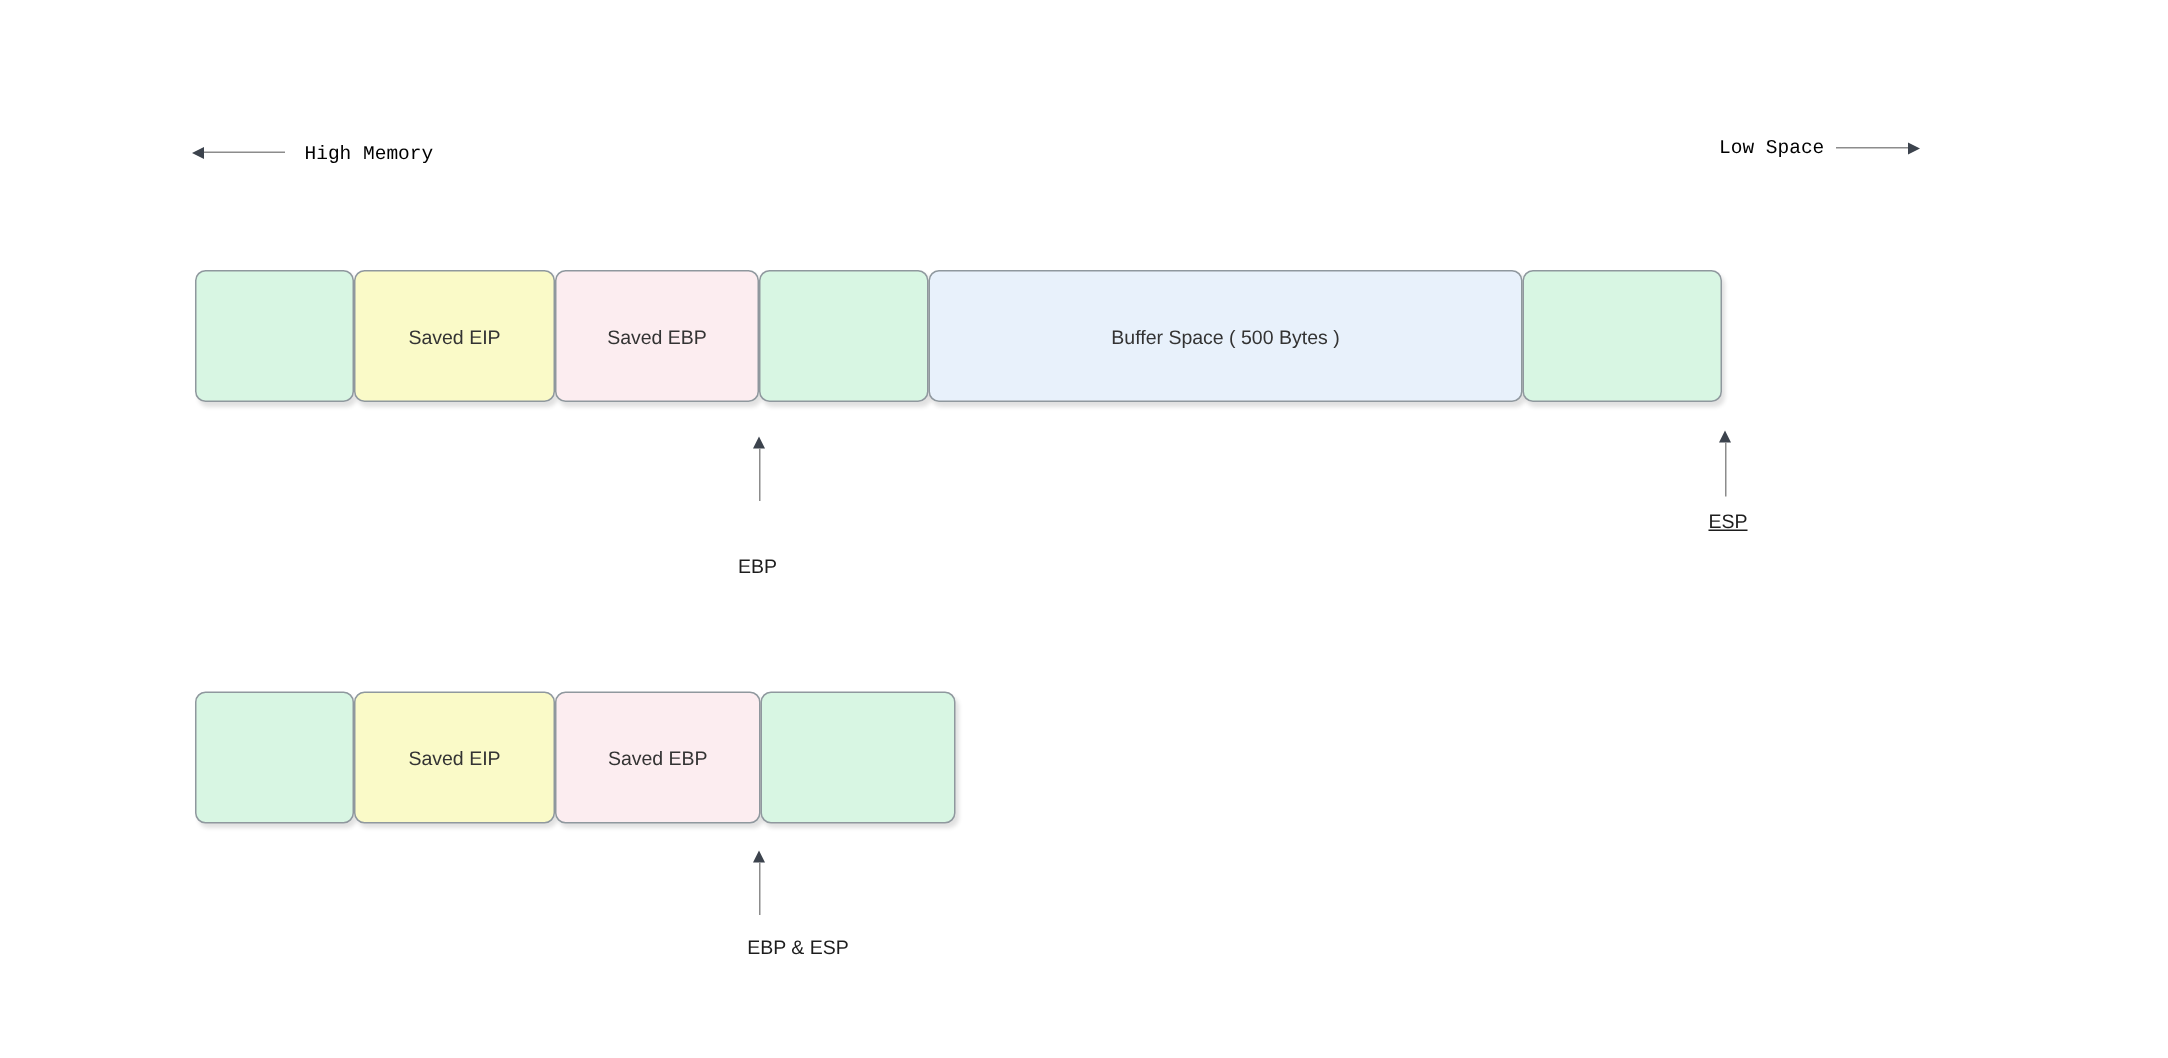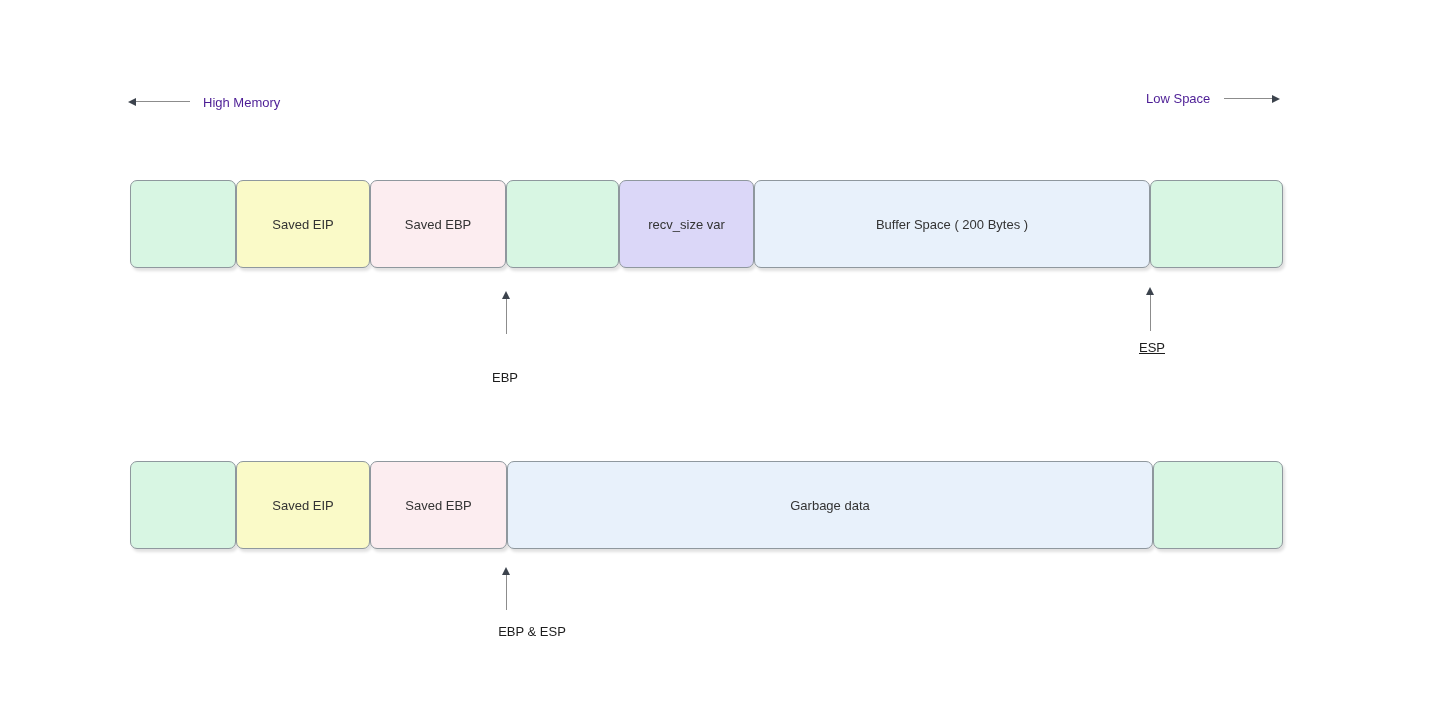--- a/index.html
+++ b/index.html
@@ -11,23 +11,24 @@
   #canvas {
     position: relative;
     width: 1445px;
     height: 705px;
     background: #ffffff;
     overflow: hidden;
   }
   .static-label {
     position: absolute;
     font-size: 13px;
-    color: #4c1d95;
+    color: #000000;
     white-space: nowrap;
     line-height: 15px;
+    font-family: Liberation Mono, monospace;
   }
   .memory-bar {
     position: absolute;
     left: 130px;
     width: 1153px;
     height: 88px;
     display: flex;
     flex-direction: row;
   }
   .segment {
@@ -111,42 +112,40 @@
   <div class="h-arrow" style="left:1224px; top:94px;">
     <div class="h-line" style="width:48px;"></div>
     <div class="h-head-right"></div>
   </div>
 
   <div class="memory-bar" style="top:180px;">
     <div class="segment" style="width: 106px; background: rgb(216, 246, 227);"></div>
     <div class="segment" style="width: 134px; background: rgb(250, 250, 200);">Saved EIP</div>
     <div class="segment" style="width: 136px; background: rgb(252, 237, 240);">Saved EBP</div>
     <div class="segment" style="width: 113px; background: rgb(216, 246, 227);"></div>
-    <div class="segment" style="width: 135px; background: rgb(219, 215, 248);">recv_size var</div>
-    <div class="segment" style="width: 396px; background: rgb(232, 241, 251);">Buffer Space ( 200 Bytes )</div>
+    <div class="segment" style="width: 396px; background: rgb(232, 241, 251);">Buffer Space ( 500 Bytes )</div>
     <div class="segment" style="width: 133px; background: rgb(216, 246, 227);"></div>
   </div>
 
   <div class="v-arrow" style="left:501px; top:291px; height:43px;">
     <div class="v-head"></div>
     <div class="v-line"></div>
   </div>
   <div class="pointer-label" style="left:475px; top:346px; width:60px;margin-top:24px;">EBP</div>
 
   <div class="v-arrow" style="left:1145px; top:287px; height:44px;">
     <div class="v-head"></div>
     <div class="v-line"></div>
   </div>
   <div class="pointer-label" style="left:1122px; top:340px; width:60px;text-decoration:underline;">ESP</div>
 
   <div class="memory-bar" style="top:461px;">
     <div class="segment" style="width: 106px; background: rgb(216, 246, 227);"></div>
     <div class="segment" style="width: 134px; background: rgb(250, 250, 200);">Saved EIP</div>
     <div class="segment" style="width: 137px; background: rgb(252, 237, 240);">Saved EBP</div>
-    <div class="segment" style="width: 646px; background: rgb(232, 241, 251);">Garbage data</div>
     <div class="segment" style="width: 130px; background: rgb(216, 246, 227);"></div>
   </div>
 
   <div class="v-arrow" style="left:501px; top:567px; height:43px;">
     <div class="v-head"></div>
     <div class="v-line"></div>
   </div>
   <div class="pointer-label" style="left:472px; top:624px; width:120px;">EBP &amp; ESP</div>
 
 </div>

